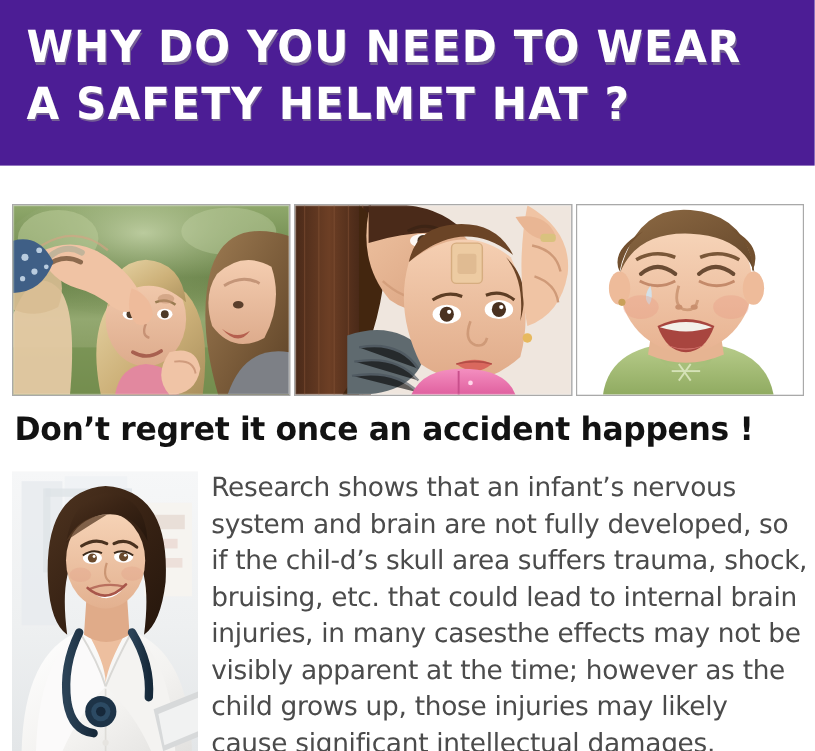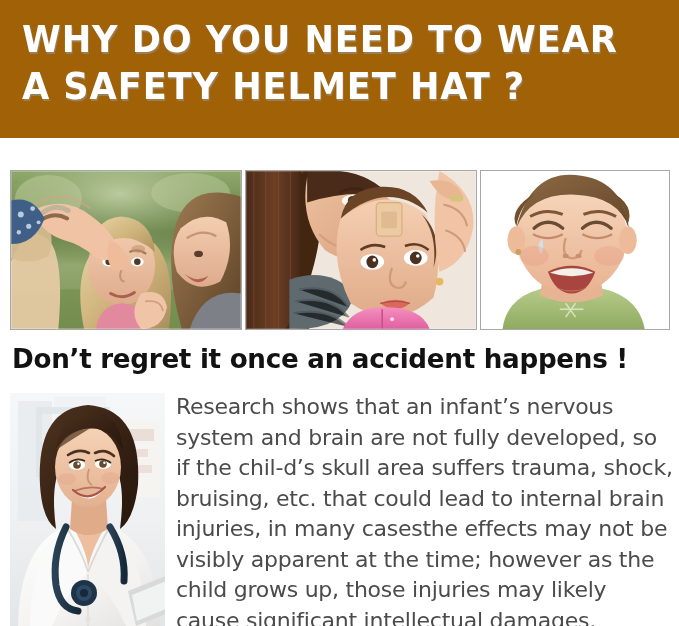--- a/index.html
+++ b/index.html
@@ -14,21 +14,21 @@
     font-family: "Liberation Sans", sans-serif;
     position: relative;
   }
 
   
   #header-banner {
     position: absolute;
     left: 0; top: 0;
     width: 679px;
     height: 138px;
-    background: #a16207;
+    background: #4c1d95;
     box-sizing: border-box;
   }
   #banner-title {
     position: absolute;
     left: 22px;
     top: 16px;
     width: 640px;
     color: #ffffff;
     font-family: "DejaVu Sans", sans-serif;
     font-weight: bold;

